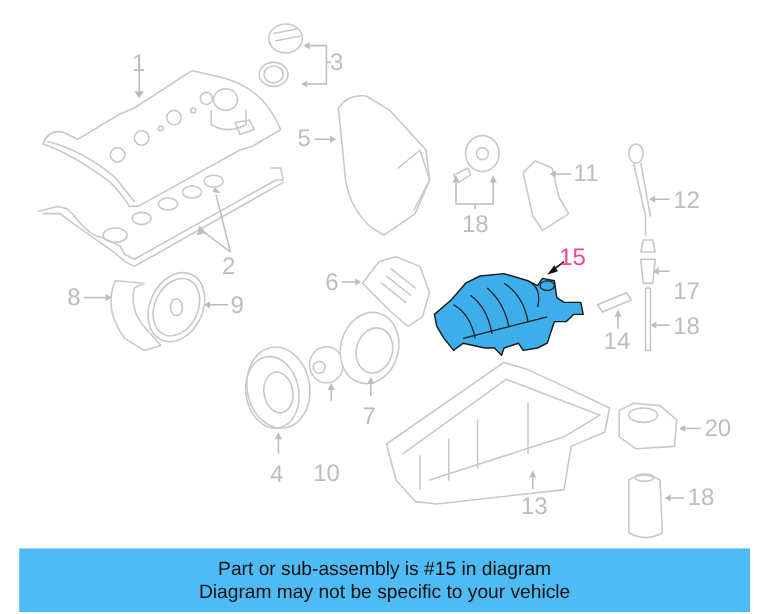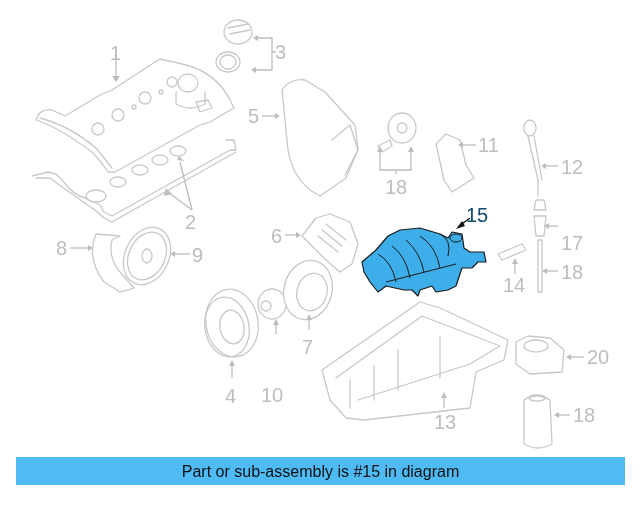--- a/index.html
+++ b/index.html
@@ -3,25 +3,25 @@
 <meta charset="utf-8">
 <style>
   html, body { margin:0; padding:0; background:#ffffff; }
   body { width:640px; height:512px; position:relative; overflow:hidden; font-family:"Liberation Sans", sans-serif; }
   #diagram { position:absolute; left:0; top:0; width:640px; height:512px; }
   .part { fill:none; stroke:#c8c8c8; stroke-width:1.3; stroke-linejoin:round; stroke-linecap:round; }
   .part-fill { fill:#ffffff; stroke:#c8c8c8; stroke-width:1.3; stroke-linejoin:round; }
   .lead { stroke:#bdbdbd; stroke-width:1.3; fill:none; }
   .arrowhead { fill:#bdbdbd; }
   .lbl { position:absolute; font-size:20px; color:#bdbdbd; line-height:20px; white-space:nowrap; }
-  .lbl.highlight { color:#0c4a6e; }
+  .lbl.highlight { color:#ec4899; }
   .hl-part { fill:#3daee9; stroke:#1a1a1a; stroke-width:1.2; stroke-linejoin:round; }
   .hl-line { fill:none; stroke:#1a1a1a; stroke-width:1; }
   .hl-lead { stroke:#111111; stroke-width:1.4; fill:none; }
-  #banner { position:absolute; left:16px; top:457px; width:609px; height:28px; background:#4fbbf5;
+  #banner { position:absolute; left:16px; top:457px; width:609px; height:53px; background:#4fbbf5;
             display:flex; flex-direction:column; align-items:center; justify-content:center; }
   #banner span { font-size:16px; color:#111111; line-height:19px; }
 </style>
 </head>
 <body>
 
 <div id="diagram">
   <svg width="640" height="512" viewBox="0 0 640 512">
 
     <g>
@@ -197,13 +197,14 @@
   <span class="lbl highlight" style="left:466px;top:205px;">15</span>
   <span class="lbl" style="left:561px;top:157px;">12</span>
   <span class="lbl" style="left:561px;top:217px;margin-top:16px;">17</span>
   <span class="lbl" style="left:561px;top:262px;text-align:center;">18</span>
   <span class="lbl" style="left:573px;top:405px;">18</span>
   <span class="lbl" style="left:587px;top:347px;">20</span>
 </div>
 
 <div id="banner">
   <span>Part or sub-assembly is #15 in diagram</span>
+  <span>Diagram may not be specific to your vehicle</span>
 </div>
 
 </body></html>

